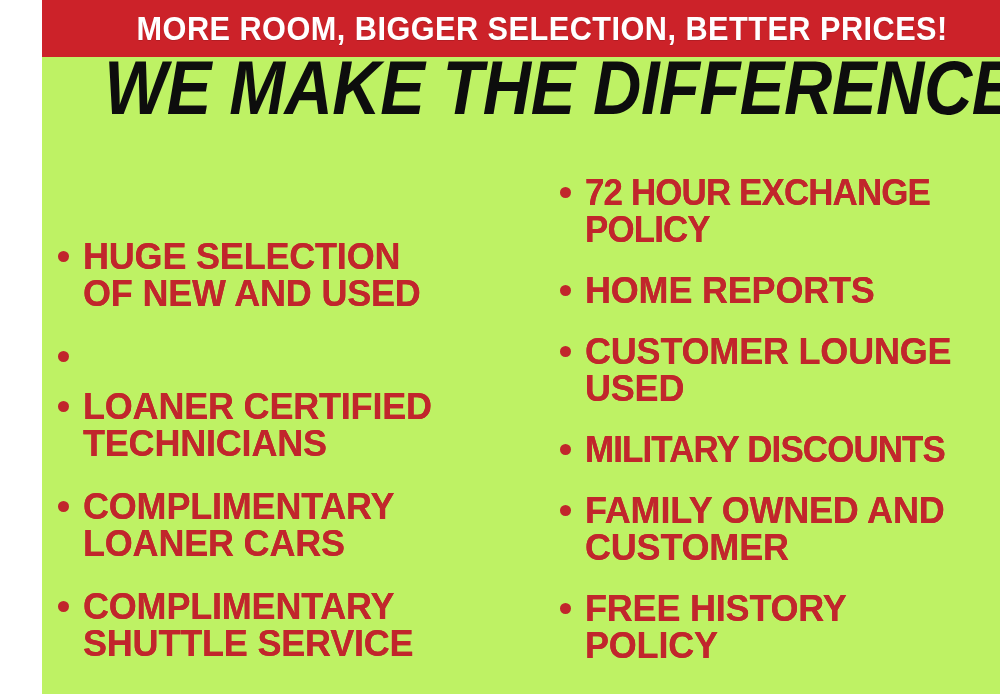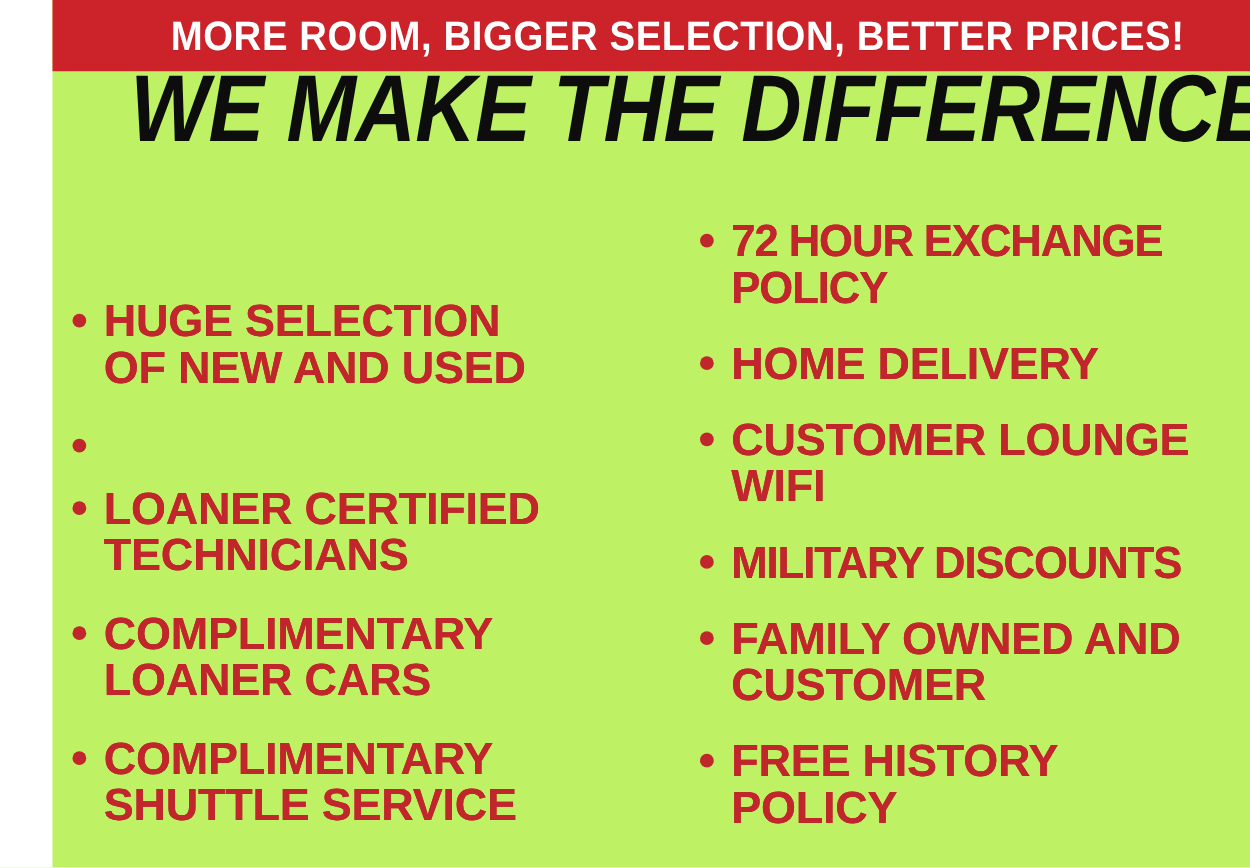--- a/index.html
+++ b/index.html
@@ -178,27 +178,27 @@
     <div class="col col-right">
 
       <div class="bullet-item">
         <span class="bullet-dot"></span>
         <span class="bullet-label tight">72 HOUR EXCHANGE
 POLICY</span>
       </div>
 
       <div class="bullet-item">
         <span class="bullet-dot"></span>
-        <span class="bullet-label">HOME DELIVERY</span>
+        <span class="bullet-label">HOME REPORTS</span>
       </div>
 
       <div class="bullet-item">
         <span class="bullet-dot"></span>
         <span class="bullet-label">CUSTOMER LOUNGE
-WIFI</span>
+USED</span>
       </div>
 
       <div class="bullet-item">
         <span class="bullet-dot"></span>
         <span class="bullet-label tight">MILITARY DISCOUNTS</span>
       </div>
 
       <div class="bullet-item">
         <span class="bullet-dot"></span>
         <span class="bullet-label">FAMILY OWNED AND

